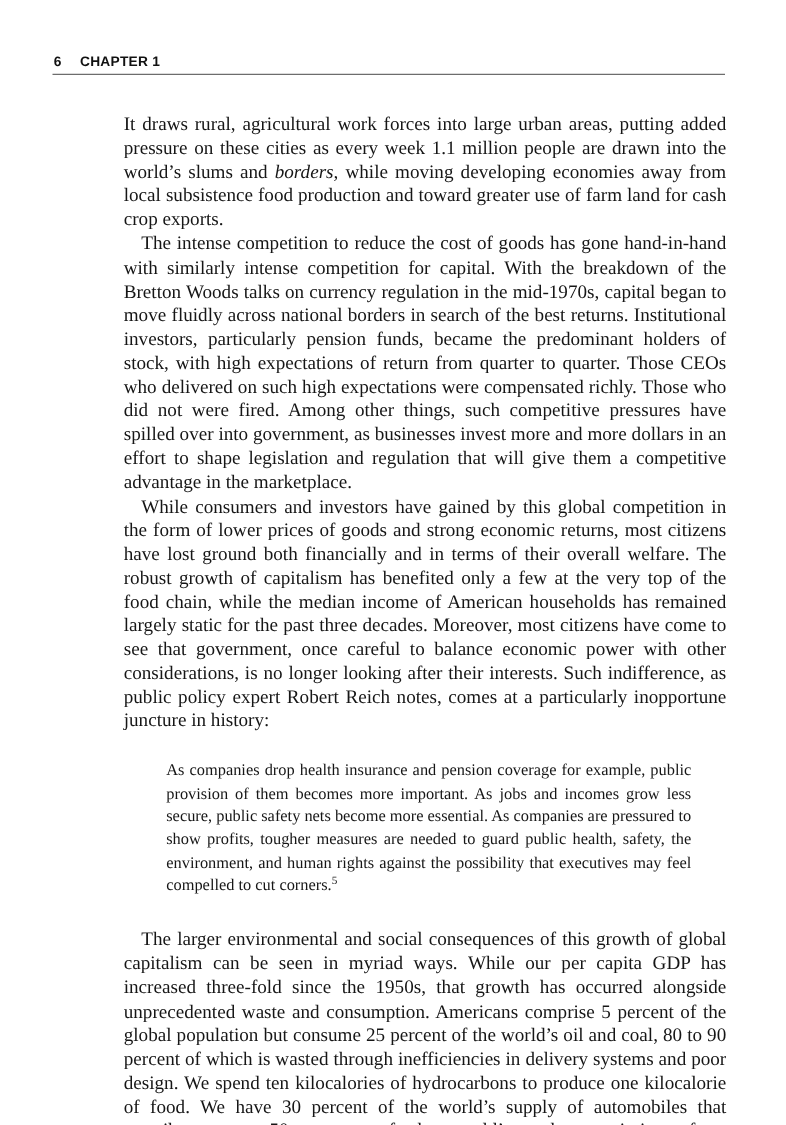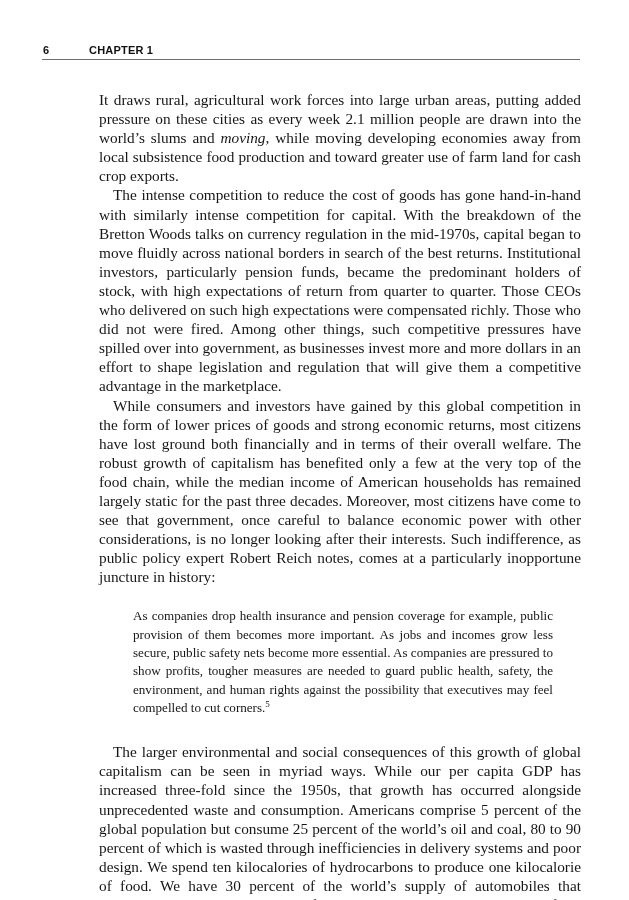--- a/index.html
+++ b/index.html
@@ -4,21 +4,21 @@
 <style>
   html, body { margin: 0; padding: 0; background: #ffffff; }
   body { width: 629px; height: 900px; position: relative; overflow: hidden; }
   .running-head {
     position: absolute; left: 42px; top: 44px; width: 538px; height: 15px;
     border-bottom: 1px solid #6d6d6d;
     font-family: "Liberation Sans", sans-serif; font-weight: bold; font-size: 11px;
     color: #111; letter-spacing: 0.2px;
   }
   .running-head .pgnum { position: absolute; left: 1px; top: 0; }
-  .running-head .chap { position: absolute; left: 22px; top: 0; margin-left: 25px; }
+  .running-head .chap { position: absolute; left: 22px; top: 0; }
   .text-block {
     position: absolute; left: 99px; top: 90px; width: 482px;
     font-family: "Liberation Serif", serif; font-size: 15.3px; line-height: 19.1px;
     color: #161616; text-align: justify;
   }
   .text-block p { margin: 0; text-indent: 14px; text-align: justify; }
   .text-block p.cont { text-indent: 0; }
   .blockquote {
     margin: 21px 28px 25px 34px;
     font-size: 13.1px; line-height: 18.3px; text-align: justify; font-family: Liberation Serif, serif;
@@ -28,20 +28,20 @@
 </style>
 </head>
 <body>
 
 <div class="running-head">
   <span class="pgnum">6</span>
   <span class="chap">CHAPTER 1</span>
 </div>
 
 <div class="text-block">
-  <p class="cont"><span>It draws rural, agricultural work forces into large urban areas, putting added pressure on these cities as every week 2.1 million people are drawn into the world’s slums and </span><em>moving,</em><span> while moving developing economies away from local subsistence food production and toward greater use of farm land for cash crop exports.</span></p>
+  <p class="cont"><span>It draws rural, agricultural work forces into large urban areas, putting added pressure on these cities as every week 1.1 million people are drawn into the world’s slums and </span><em>borders,</em><span> while moving developing economies away from local subsistence food production and toward greater use of farm land for cash crop exports.</span></p>
   <p>The intense competition to reduce the cost of goods has gone hand-in-hand with similarly intense competition for capital. With the breakdown of the Bretton Woods talks on currency regulation in the mid-1970s, capital began to move fluidly across national borders in search of the best returns. Institutional investors, particularly pension funds, became the predominant holders of stock, with high expectations of return from quarter to quarter. Those CEOs who delivered on such high expectations were compensated richly. Those who did not were fired. Among other things, such competitive pressures have spilled over into government, as businesses invest more and more dollars in an effort to shape legislation and regulation that will give them a competitive advantage in the marketplace.</p>
   <p>While consumers and investors have gained by this global competition in the form of lower prices of goods and strong economic returns, most citizens have lost ground both financially and in terms of their overall welfare. The robust growth of capitalism has benefited only a few at the very top of the food chain, while the median income of American households has remained largely static for the past three decades. Moreover, most citizens have come to see that government, once careful to balance economic power with other considerations, is no longer looking after their interests. Such indifference, as public policy expert Robert Reich notes, comes at a particularly inopportune juncture in history:</p>
 
   <div class="blockquote"><span>As companies drop health insurance and pension coverage for example, public provision of them becomes more important. As jobs and incomes grow less secure, public safety nets become more essential. As companies are pressured to show profits, tougher measures are needed to guard public health, safety, the environment, and human rights against the possibility that executives may feel compelled to cut corners.</span><sup>5</sup></div>
 
   <p>The larger environmental and social consequences of this growth of global capitalism can be seen in myriad ways. While our per capita GDP has increased three-fold since the 1950s, that growth has occurred alongside unprecedented waste and consumption. Americans comprise 5 percent of the global population but consume 25 percent of the world’s oil and coal, 80 to 90 percent of which is wasted through inefficiencies in delivery systems and poor design. We spend ten kilocalories of hydrocarbons to produce one kilocalorie of food. We have 30 percent of the world’s supply of automobiles that contribute over 50 percent of the world’s carbon emissions from transportation. The average American disposes of one million pounds of waste each year. We have 172 deep well injection sites strewn across the country storing our hazardous waste. We have lost more than 50 percent of the country’s wetlands since European settlement, lose more than one million acres each year to urban sprawl, roads and parking lots, and now have less than 2 percent of land mass in the conti-</p>
 </div>
 
 </body></html>

